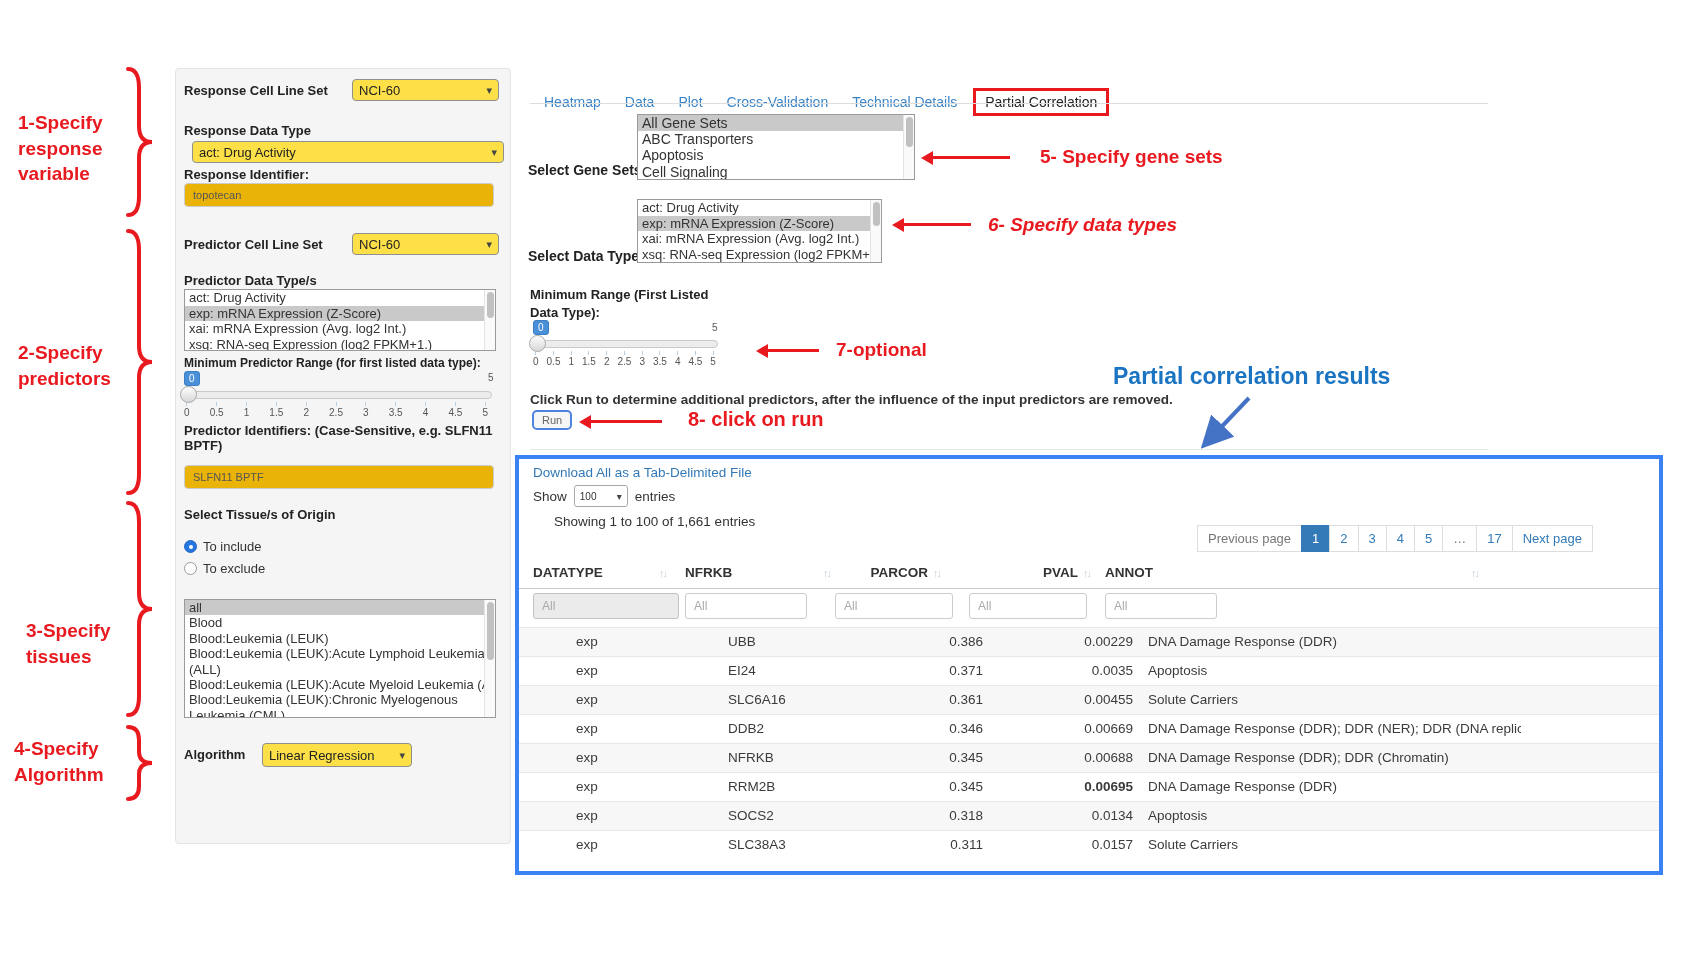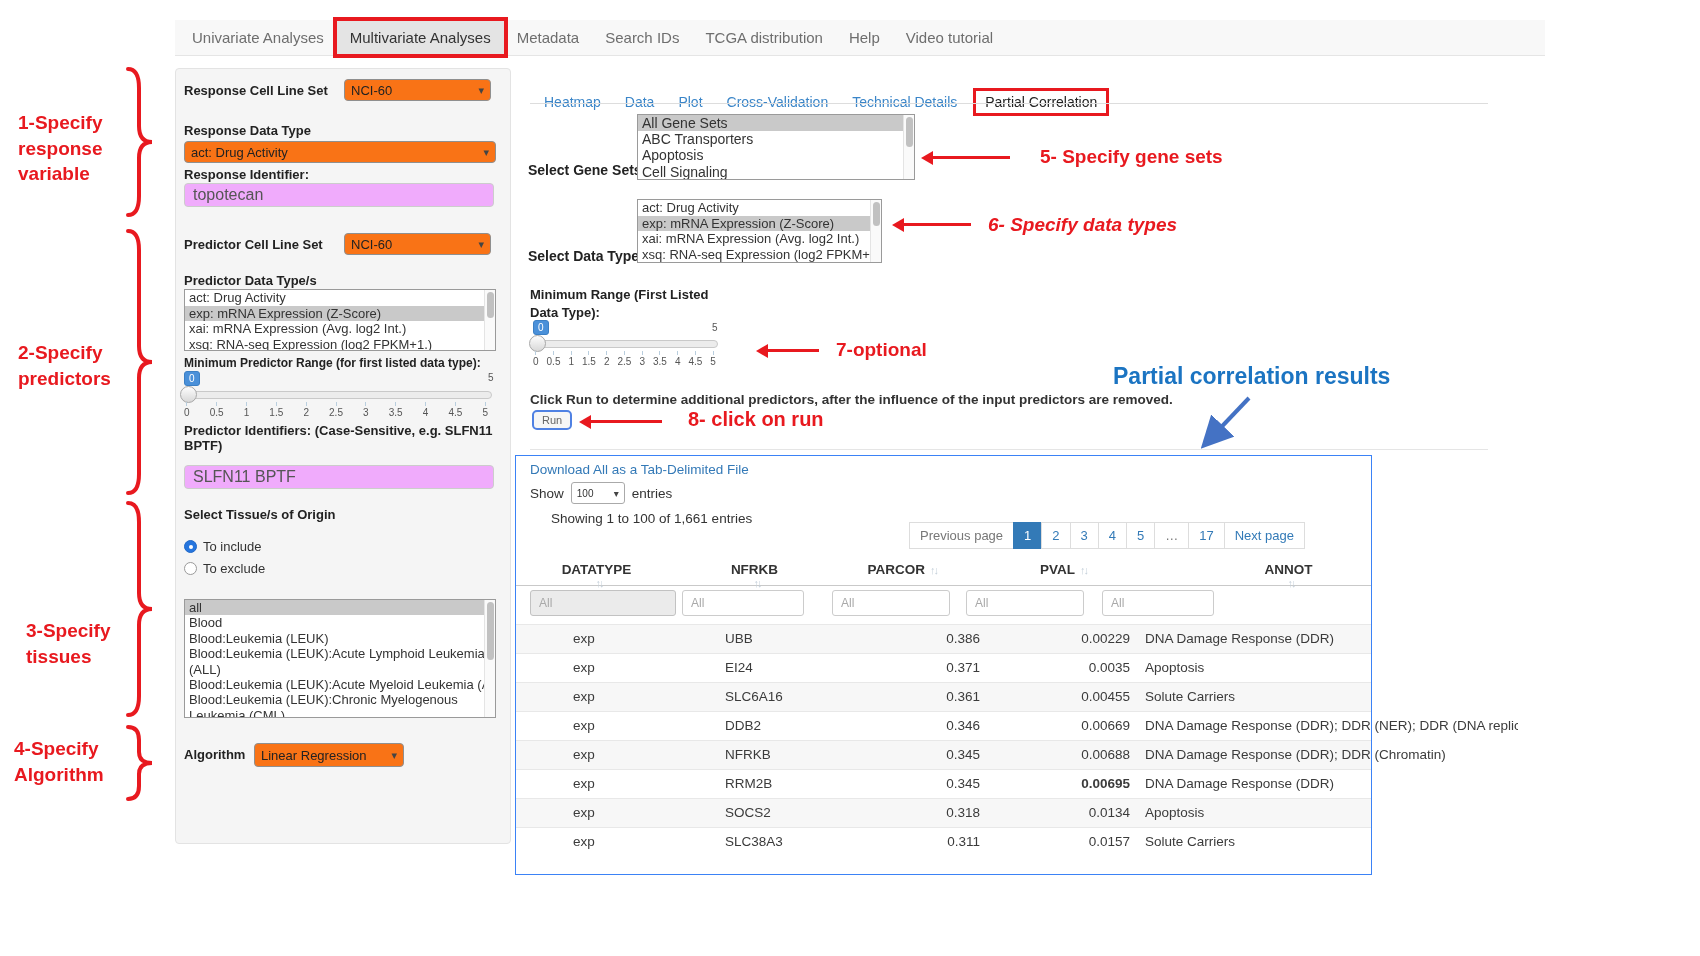--- a/index.html
+++ b/index.html
@@ -18,26 +18,26 @@
   .red-label { position:absolute; color:#e8191f; font-weight:bold; white-space:pre-line; line-height:1.35; }
   .rarrow { position:absolute; height:3px; background:#e8191f; }
   .rarrow::before { content:""; position:absolute; left:-11px; top:-5.5px;
                     border:7px solid transparent; border-left:0; border-right:12px solid #e8191f; }
   .brace { position:absolute; }
 
   
   .sidebar { position:absolute; left:175px; top:68px; width:336px; height:776px; background:#f5f5f5;
              border:1px solid #e3e3e3; border-radius:4px; }
   .slabel { position:absolute; font-weight:bold; font-size:13px; color:#222; }
-  .sel { position:absolute; background:#f97316; border:1px solid #8f8f8f; border-radius:4px; height:22px;
+  .sel { position:absolute; background:#fde047; border:1px solid #8f8f8f; border-radius:4px; height:22px;
          display:flex; align-items:center; justify-content:space-between; padding:0 6px; font-size:13px;
-         color:#222; cursor:pointer; }
+         color:#222; cursor:pointer;margin-left:8px; }
   .sel .chev { color:#444; font-size:11px; margin-left:6px; }
-  .tinput { position:absolute; background:#f0abfc; border:1px solid #ccc; border-radius:4px; height:24px;
-            font-size:16px; color:#555; padding:0 8px; font-family:"Liberation Sans",sans-serif; }
+  .tinput { position:absolute; background:#eab308; border:1px solid #ccc; border-radius:4px; height:24px;
+            font-size:11px; color:#555; padding:0 8px; font-family:"Liberation Sans",sans-serif; }
   .listbox { position:absolute; background:#fff; border:1px solid #9a9a9a; overflow:hidden; }
   .lb-opt { padding:0 4px; white-space:nowrap; cursor:pointer; }
   .lb-opt.wrap { white-space:normal; }
   .lb-sel { background:#c9c9c9; }
   .lb-scroll { position:absolute; right:0; top:0; bottom:0; width:11px; background:#fafafa; border-left:1px solid #e4e4e4; }
   .lb-thumb { position:absolute; left:2px; width:7px; border-radius:4px; background:#c1c1c1; }
 
   
   .sl-badge { position:absolute; background:#4a90d9; border:1px solid #3b7fc4; color:#fff; font-size:10px;
               border-radius:3px; padding:0 4px; line-height:13px; }
@@ -60,36 +60,36 @@
   .tab { padding:5px 12px; font-size:14px; color:#3a85c8; white-space:nowrap; cursor:pointer; }
   .tab.active { color:#222; border:3px solid #e8191f; padding:3px 9px; margin-left:4px; background:#fff; }
   .tabline { position:absolute; left:530px; top:103px; width:958px; height:1px; background:#ddd; }
 
   .mlabel { position:absolute; font-weight:bold; font-size:14px; color:#222; }
 
   .run-btn { position:absolute; background:#f6f6f6; border:2px solid #4f81e3; border-radius:5px;
              font-size:11px; color:#666; padding:2px 8px; cursor:pointer; }
 
   
-  .bluebox { position:absolute; left:515px; top:455px; width:857px; height:420px; border:1px solid #3b82f6; background:#fff; }
+  .bluebox { position:absolute; left:515px; top:455px; width:1148px; height:420px; border:4px solid #3b82f6; background:#fff; }
   .dl-link { position:absolute; left:14px; top:6px; font-size:13.5px; color:#3379b7; cursor:pointer; }
   .show-row { position:absolute; left:14px; top:26px; display:flex; align-items:center; gap:7px; font-size:13.5px; color:#333; }
   .show-sel { width:54px; height:22px; border:1px solid #aaa; border-radius:3px; background:#fff; display:flex;
               align-items:center; justify-content:space-between; padding:0 5px; font-size:10px; color:#333; cursor:pointer; }
   .showing { position:absolute; left:14px; top:55px; font-size:13.5px; color:#333;margin-left:21px; }
 
   .pagination { position:absolute; right:66px; top:66px; display:flex; font-size:13px; }
   .pg { border:1px solid #ddd; background:#fff; color:#337ab7; padding:5px 10px; margin-left:-1px; cursor:pointer; min-width:28px; text-align:center; }
   .pg.prev { color:#777; }
   .pg.dots { color:#777; cursor:default; }
   .pg.active { background:#337ab7; border-color:#337ab7; color:#fff; }
 
   .thead { position:absolute; left:0; top:102px; width:100%; height:28px; border-bottom:1px solid #c9c9c9; }
   .th { position:absolute; top:4px; font-size:13.5px; font-weight:bold; color:#333; display:flex; align-items:center; cursor:pointer; }
-  .th.between { justify-content:space-between;flex-direction:column; }
+  .th.between { justify-content:space-between; }
   .th.endalign { justify-content:flex-end; }
   .sort { color:#c5d0da; font-size:11px; letter-spacing:-2px; font-weight:normal; margin-left:5px; }
 
   .filters { position:absolute; left:0; top:134px; width:100%; height:30px; }
   .f-in { position:absolute; height:26px; border:1px solid #ccc; border-radius:3px; background:#fff; font-size:12px;
           color:#555; padding:0 8px; font-family:"Liberation Sans",sans-serif; }
   .f-in::placeholder { color:#a9a9a9; }
   .f-in.gray { background:#ebebeb; border-color:#c2c2c2; }
 
   .rows { position:absolute; left:0; top:168px; width:100%; }
@@ -121,29 +121,20 @@
   <svg class="brace" style="left:126px; top:228px;" width="30" height="268">
     <path d="M2,3 Q13,3 13,22 L13,118 Q13,134 26,134 Q13,134 13,150 L13,246 Q13,265 2,265" fill="none" stroke="#e8191f" stroke-width="4" stroke-linecap="round"></path>
   </svg>
   <svg class="brace" style="left:126px; top:500px;" width="30" height="218">
     <path d="M2,3 Q13,3 13,22 L13,93 Q13,109 26,109 Q13,109 13,125 L13,196 Q13,215 2,215" fill="none" stroke="#e8191f" stroke-width="4" stroke-linecap="round"></path>
   </svg>
   <svg class="brace" style="left:126px; top:724px;" width="30" height="78">
     <path d="M2,3 Q13,3 13,16 L13,28 Q13,39 26,39 Q13,39 13,50 L13,62 Q13,75 2,75" fill="none" stroke="#e8191f" stroke-width="4" stroke-linecap="round"></path>
   </svg>
 
-  <div class="topnav">
-    <div class="nav-item">Univariate Analyses</div>
-    <div class="nav-item active">Multivariate Analyses</div>
-    <div class="nav-item">Metadata</div>
-    <div class="nav-item">Search IDs</div>
-    <div class="nav-item">TCGA distribution</div>
-    <div class="nav-item">Help</div>
-    <div class="nav-item">Video tutorial</div>
-  </div>
 
   <div class="sidebar">
 
     <div class="slabel" style="left:8px; top:14px;">Response Cell Line Set</div>
     <div class="sel" style="left:168px; top:10px; width:147px;">
       <span>NCI-60</span>
       <span class="chev">▾</span>
     </div>
 
     <div class="slabel" style="left:8px; top:54px;">Response Data Type</div>

